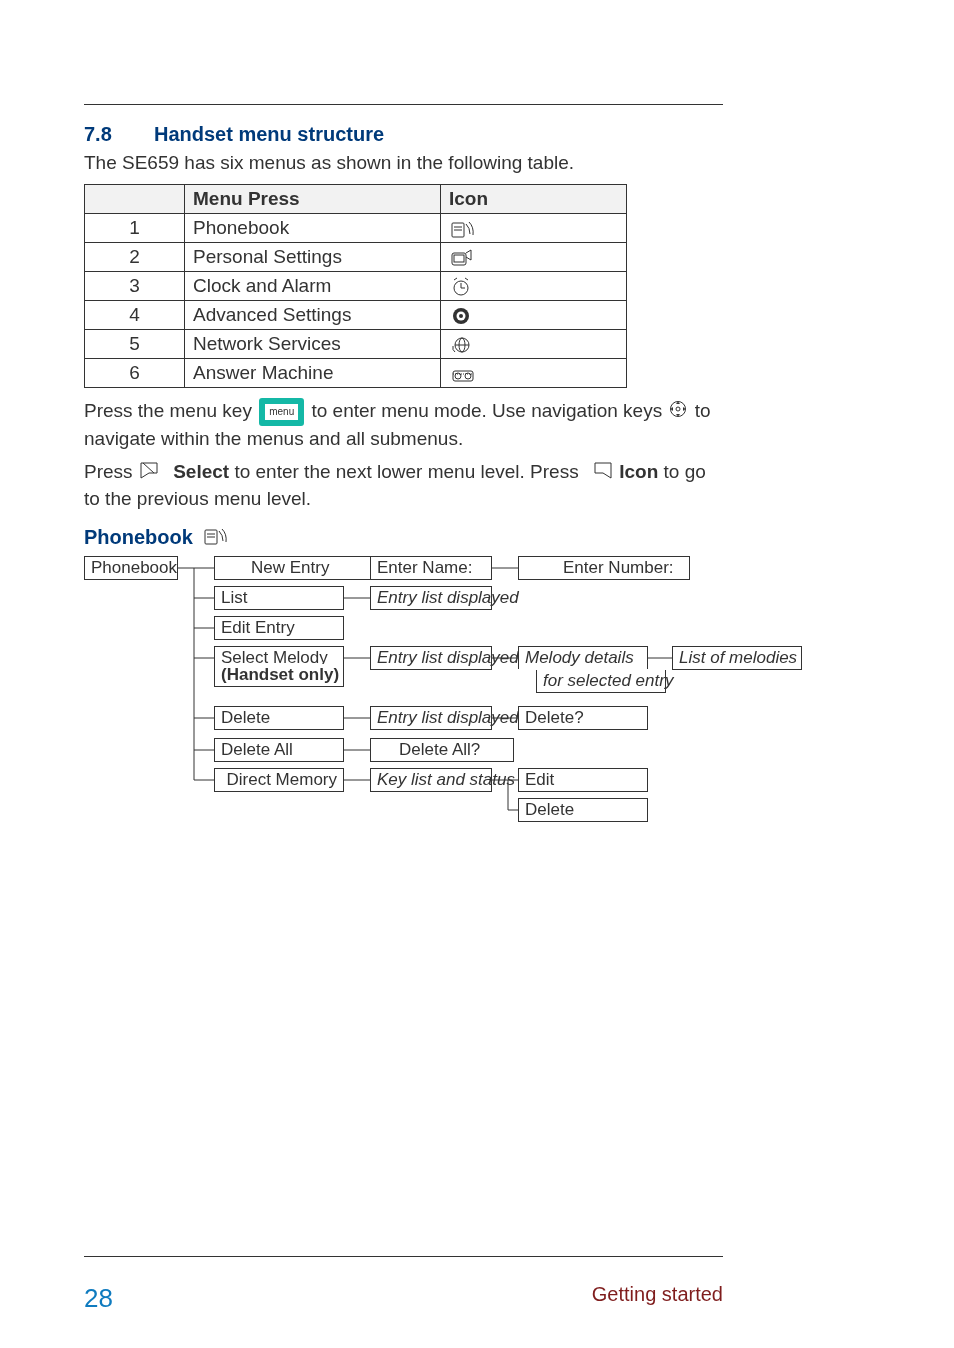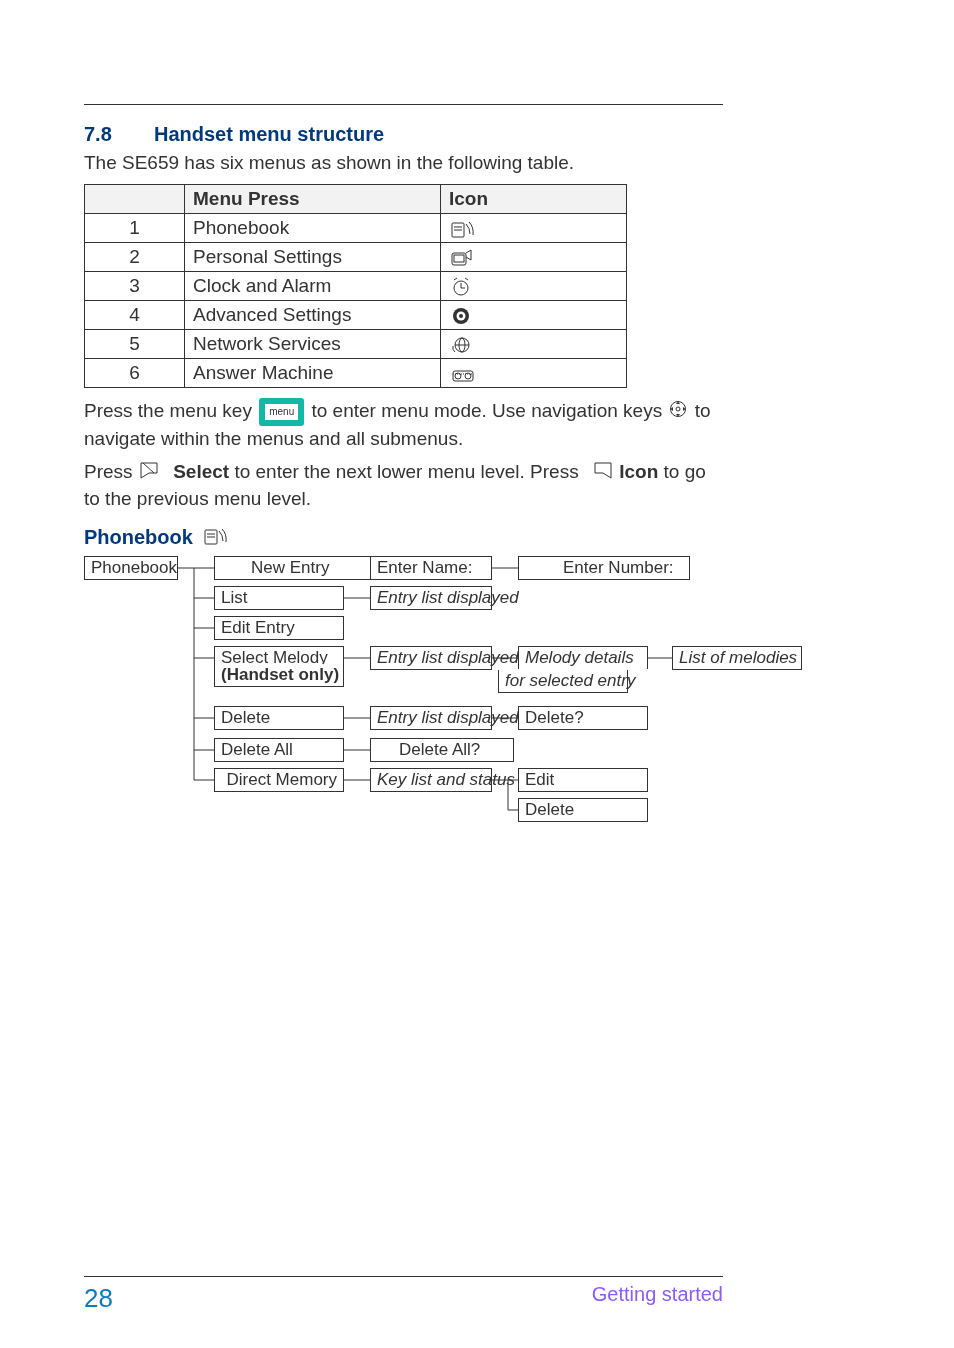--- a/index.html
+++ b/index.html
@@ -108,27 +108,27 @@
     height: 100%;
   }
   .tree-area svg.conn line { stroke: #333; stroke-width: 1; }
   
   .footer {
     position: absolute;
     left: 84px;
     right: 84px;
     bottom: 54px;
     border-top: 1px solid #333;
-    padding-top: 6px;
+    padding-top: 26px;
     display: flex;
     justify-content: space-between;
     font-size: 20px;
   }
   .footer .page-num { color: #0f7bbf; font-size: 26px; }
-  .footer .section-label { color: #8b5cf6; }
+  .footer .section-label { color: #7f1d1d; }
 </style>
 </head>
 <body>
 
 <div class="page">
   <hr class="hr-top">
 
   <p class="section-heading">
     <span class="num">7.8</span><span>Handset menu structure</span>
   </p>
@@ -312,21 +312,21 @@
 
     <div class="node" style="left:130px; top:30px; width:116px;">List</div>
     <div class="leaf" style="left:286px; top:30px; width:108px;">Entry list displayed</div>
 
     <div class="node" style="left:130px; top:60px; width:116px;">Edit Entry</div>
 
     <div class="node" style="left:130px; top:90px; width:116px;">Select Melody</div>
     <div class="node" style="left:130px; top:108px; width:116px; border-top:none;font-weight:bold;">(Handset only)</div>
     <div class="leaf" style="left:286px; top:90px; width:108px;">Entry list displayed</div>
     <div class="leaf" style="left:434px; top:90px; width:116px; border-bottom:none;">Melody details</div>
-    <div class="leaf" style="left:414px; top:114px; width:116px; border-top:none;">for selected entry</div>
+    <div class="leaf" style="left:452px; top:114px; width:116px; border-top:none;">for selected entry</div>
     <div class="leaf" style="left:588px; top:90px; width:116px;">List of melodies</div>
 
     <div class="node" style="left:130px; top:150px; width:116px;">Delete</div>
     <div class="leaf" style="left:286px; top:150px; width:108px;">Entry list displayed</div>
     <div class="node" style="left:434px; top:150px; width:116px;">Delete?</div>
 
     <div class="node" style="left:130px; top:182px; width:116px;">Delete All</div>
     <div class="node" style="left:286px; top:182px; width:108px;padding-left:28px;">Delete All?</div>
 
     <div class="node" style="left:130px; top:212px; width:116px;text-align:right;">Direct Memory</div>

